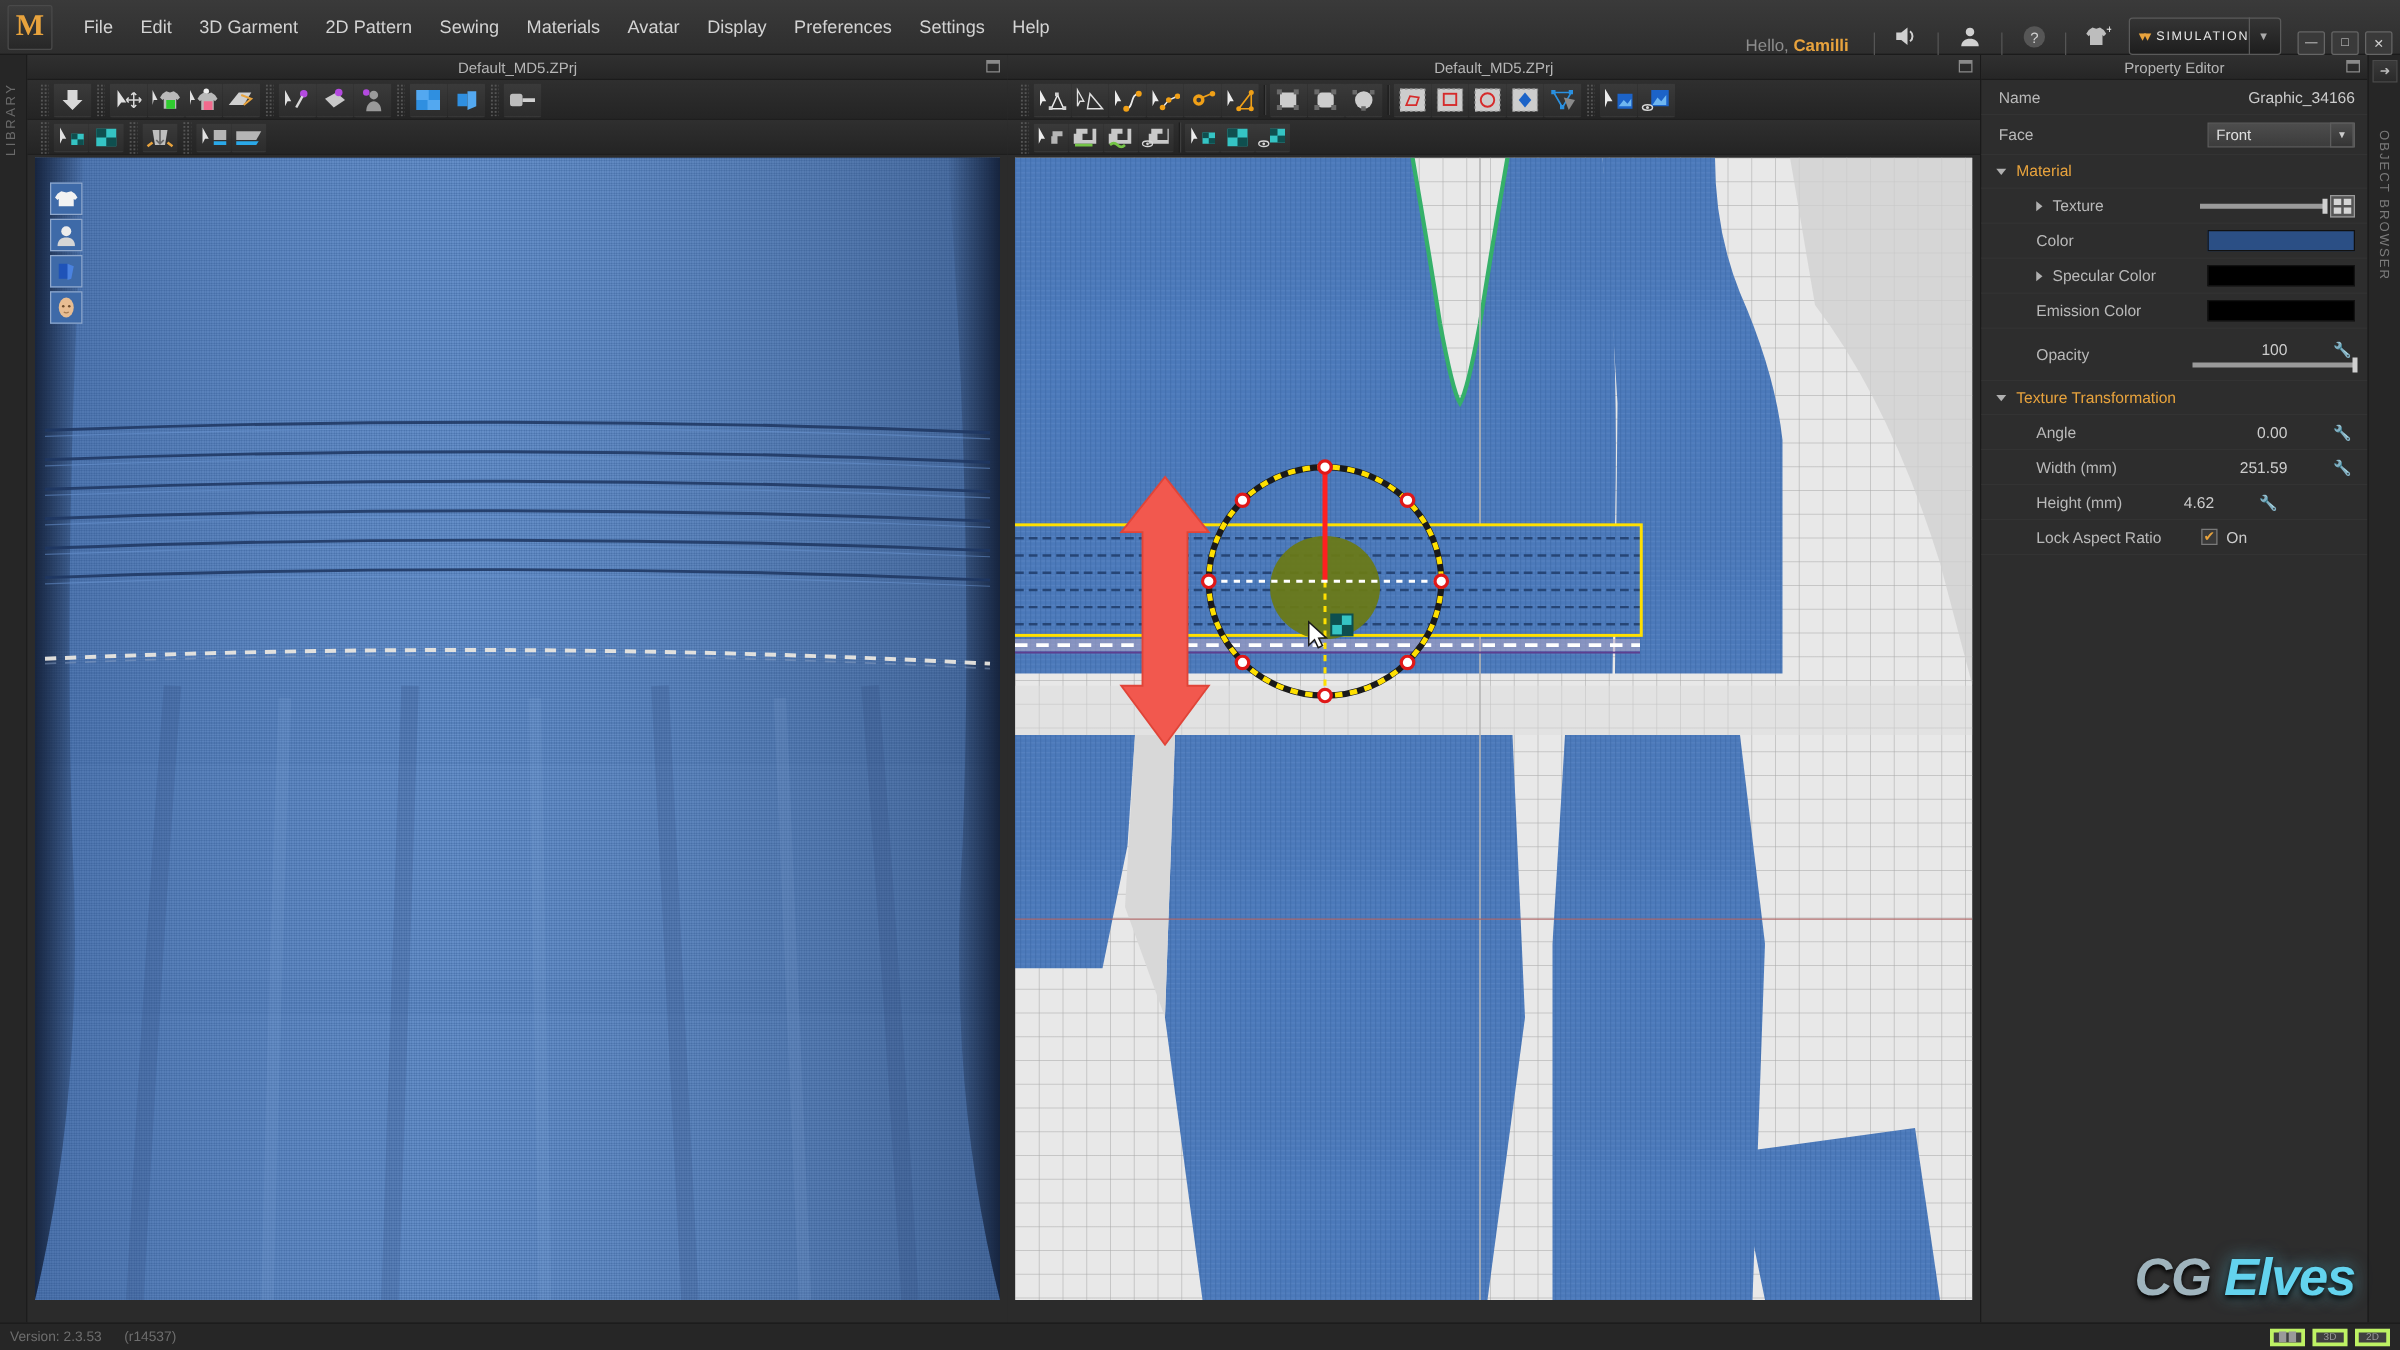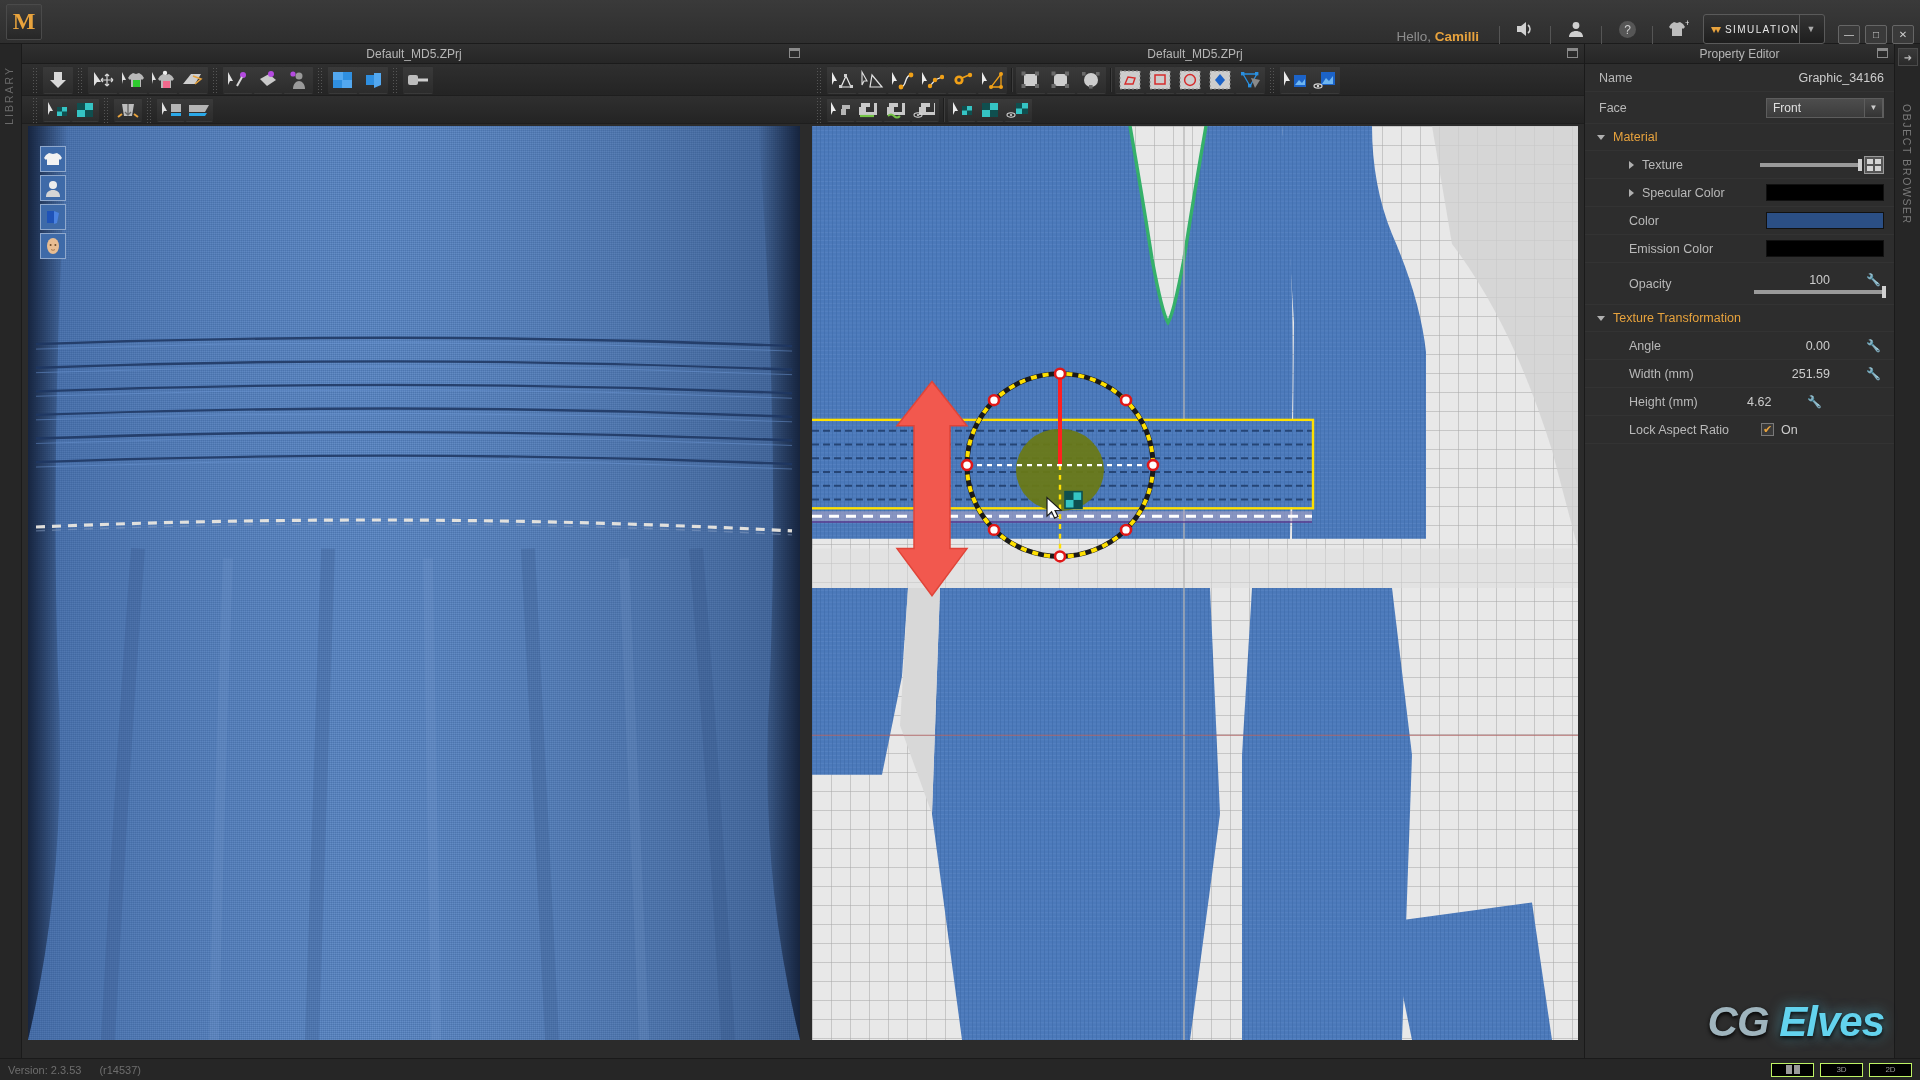--- a/index.html
+++ b/index.html
@@ -114,32 +114,45 @@
   .wrench{ color:#9a9a9a; font-size:12px; width:20px; text-align:center; }
   .chk{ width:13px; height:13px; border:1px solid #7a7a7a; background:#3a3a3a; color:#e8a33d;
      font-size:11px; display:flex; align-items:center; justify-content:center; margin-right:7px;}
 
   
   #status{ position:absolute; left:0; bottom:0; width:1920px; height:22px;
     background:#262626; border-top:1px solid #1a1a1a; display:flex; align-items:center;
     color:#6e6e6e; font-size:11px; padding-left:8px; }
   #status .rev{ margin-left:18px; }
   #statusright{ position:absolute; right:8px; display:flex; align-items:center; gap:6px;}
-  .vbtn{ width:43px; height:14px; border:1px solid #bef264; color:#9a9a9a; font-size:8px;
-    display:flex; align-items:center; justify-content:center; background:#000000;}
+  .vbtn{ width:28px; height:14px; border:3px solid #bef264; color:#9a9a9a; font-size:8px;
+    display:flex; align-items:center; justify-content:center; background:#404040;}
   #logo{ position:absolute; right:36px; bottom:34px; font-size:42px; font-weight:bold;
     font-style:italic; letter-spacing:-1px; font-family:Liberation Sans, sans-serif; }
   #logo .cg{ color:#9fb4bd; text-shadow:0 2px 4px #000; }
   #logo .el{ color:#63d3ee; text-shadow:0 2px 5px #000, 0 0 14px rgba(99,211,238,.6); }
 </style>
 </head>
 <body>
 
 <div id="menubar">
   <div id="applogo">M</div>
+  <div id="menu-left">
+    <div class="menu-item">File</div>
+    <div class="menu-item">Edit</div>
+    <div class="menu-item">3D Garment</div>
+    <div class="menu-item">2D Pattern</div>
+    <div class="menu-item">Sewing</div>
+    <div class="menu-item">Materials</div>
+    <div class="menu-item">Avatar</div>
+    <div class="menu-item">Display</div>
+    <div class="menu-item">Preferences</div>
+    <div class="menu-item">Settings</div>
+    <div class="menu-item">Help</div>
+  </div>
 
   <div id="menu-right">
     <div id="greet"><span>Hello, </span><b>Camilli</b></div>
     <div class="mb-sep"></div>
     <div class="mb-icon">
       <svg width="20" height="18" viewBox="0 0 20 18">
           <path d="M2 6h4l5-4v14l-5-4H2z" fill="#d0d0d0"></path>
           <path d="M13 5a5 5 0 010 8" stroke="#d0d0d0" stroke-width="1.6" fill="none"></path>
         </svg>
     </div>
@@ -710,33 +723,33 @@
       <span class="texbtn">
           <i></i>
           <i></i>
           <i></i>
           <i></i>
         </span>
     </span>
   </div>
 
   <div class="prow">
+    <span class="k indent">Color</span>
+    <span class="v" style="display:flex;justify-content:flex-end">
+      <span class="swatch" id="sw-color" style="background: rgb(43, 79, 133);"></span>
+    </span>
+  </div>
+
+  <div class="prow">
     <span class="k indent" style="display:flex;align-items:center">
       <span class="caret"></span>
       <span>Specular Color</span>
     </span>
     <span class="v" style="display:flex;justify-content:flex-end">
       <span class="swatch" id="sw-spec" style="background: rgb(0, 0, 0);"></span>
-    </span>
-  </div>
-
-  <div class="prow">
-    <span class="k indent">Color</span>
-    <span class="v" style="display:flex;justify-content:flex-end">
-      <span class="swatch" id="sw-color" style="background: rgb(43, 79, 133);"></span>
     </span>
   </div>
 
   <div class="prow">
     <span class="k indent">Emission Color</span>
     <span class="v" style="display:flex;justify-content:flex-end">
       <span class="swatch" id="sw-emis" style="background: rgb(0, 0, 0);"></span>
     </span>
   </div>
 

